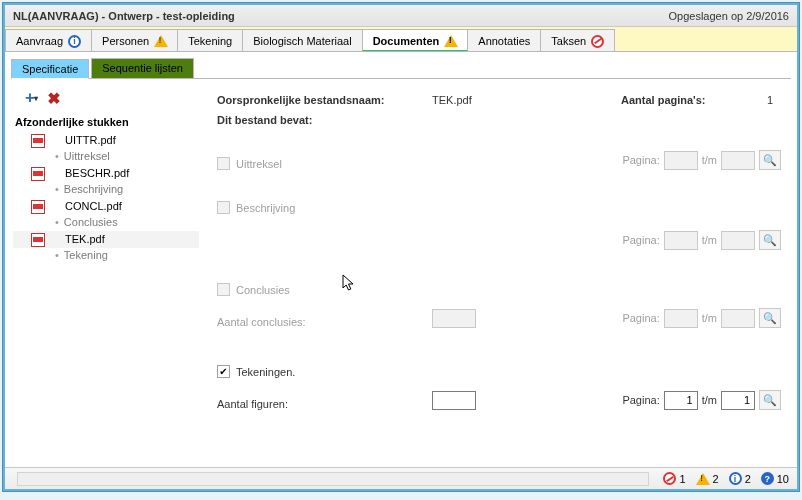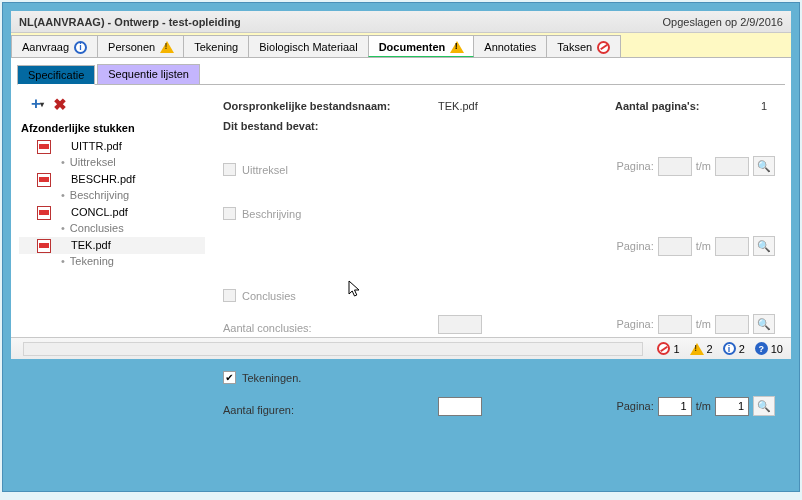--- a/index.html
+++ b/index.html
@@ -1,37 +1,37 @@
 <!DOCTYPE html>
 <html><head>
 <meta charset="utf-8">
 <style>
   * { box-sizing: border-box; }
   html, body { margin:0; padding:0; font-family: Tahoma, Verdana, sans-serif; font-size:11px; }
   body { background:#e6f4f8; width:802px; height:500px; overflow:hidden; }
 
   .outer { background:#64b2d4; width:798px; height:490px; margin:2px; border:1px solid #4a90b8; }
-  .inner { background:#fff; margin:8px; height:348px; position:relative; }
+  .inner { background:#fff; margin:2px; height:484px; position:relative; }
 
   .titlebar { background:linear-gradient(#efefef,#e4e4e4); height:22px; border-bottom:1px solid #c9c9c9;
     display:flex; align-items:center; padding:0 8px; color:#333; }
   .titlebar .left { font-weight:bold; flex:1; }
   .titlebar .right { font-size:11px; color:#333; }
 
   .tabs-main { background:#fef9c3; height:25px; border-bottom:1px solid #b8b8b8; display:flex; }
   .tabs-main .tab { border:1px solid #b8b8b8; border-bottom:none; background:#f2f2f2;
     padding:4px 10px 3px; margin-right:-1px; margin-top:2px; cursor:pointer; display:flex; align-items:center; gap:5px; }
   .tabs-main .tab.active { background:#fff; font-weight:bold; position:relative; z-index:2; border-bottom:1px solid #22c55e; }
   .tabs-main .tab .icon { width:13px; height:13px; display:inline-flex; align-items:center; justify-content:center; font-size:10px; }
 
   .subtabs { height:26px; padding:6px 6px 0 6px; background:#fff; }
   .subtabs-inner { display:flex; border-bottom:1px solid #b8b8b8; }
-  .subtabs .tab { border:1px solid #b8b8b8; border-bottom:none; background:#c4b5fd;
+  .subtabs .tab { border:1px solid #b8b8b8; border-bottom:none; background:#4d7c0f;
     padding:3px 10px; margin-right:2px; cursor:pointer; font-size:11px; }
-  .subtabs .tab.active { background:#0369a1; position:relative; top:1px; border-bottom:1px solid #fff; }
+  .subtabs .tab.active { background:#7dd3fc; position:relative; top:1px; border-bottom:1px solid #fff; }
 
   .workarea { display:flex; padding:8px 8px 4px 8px; height:386px; }
 
   .sidebar { width:186px; }
   .sidebar-tools { display:flex; gap:2px; padding:2px 4px 6px 6px; }
   .toolbtn { width:22px; height:20px; display:inline-flex; align-items:center; justify-content:center;
     border:1px solid transparent; cursor:pointer; }
   .plus { color:#2a6fbb; font-weight:bold; font-size:17px; line-height:14px; position:relative; }
   .plus .arrow { position:absolute; right:-3px; bottom:-1px; font-size:8px; color:#333; }
   .del { color:#b22; font-weight:bold; font-size:16px; }

